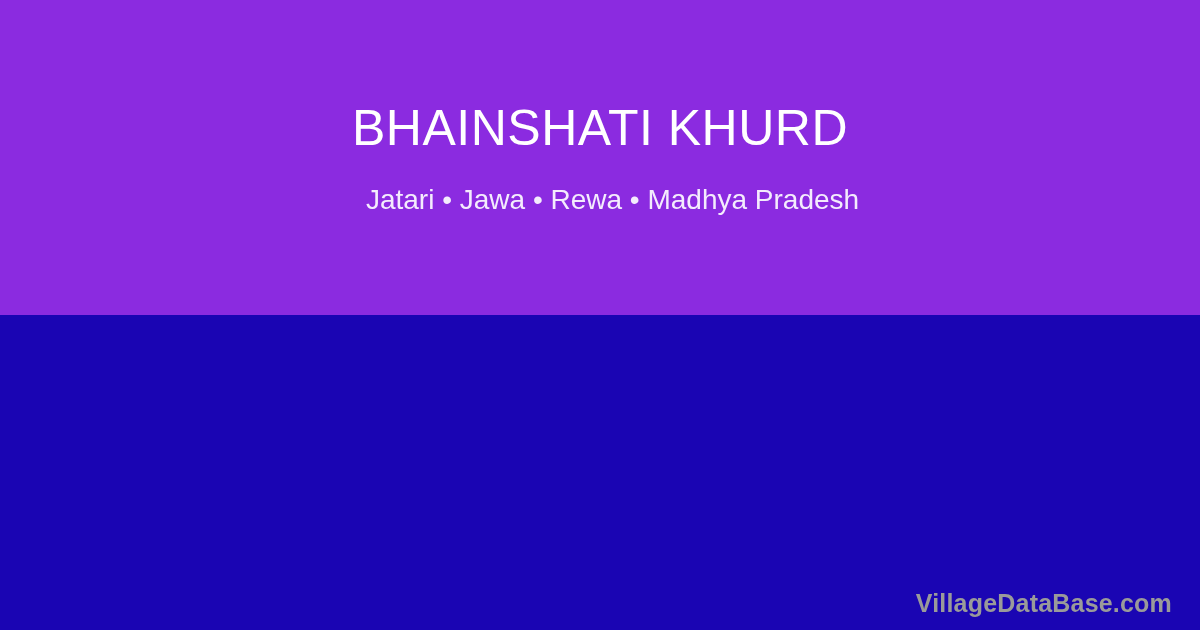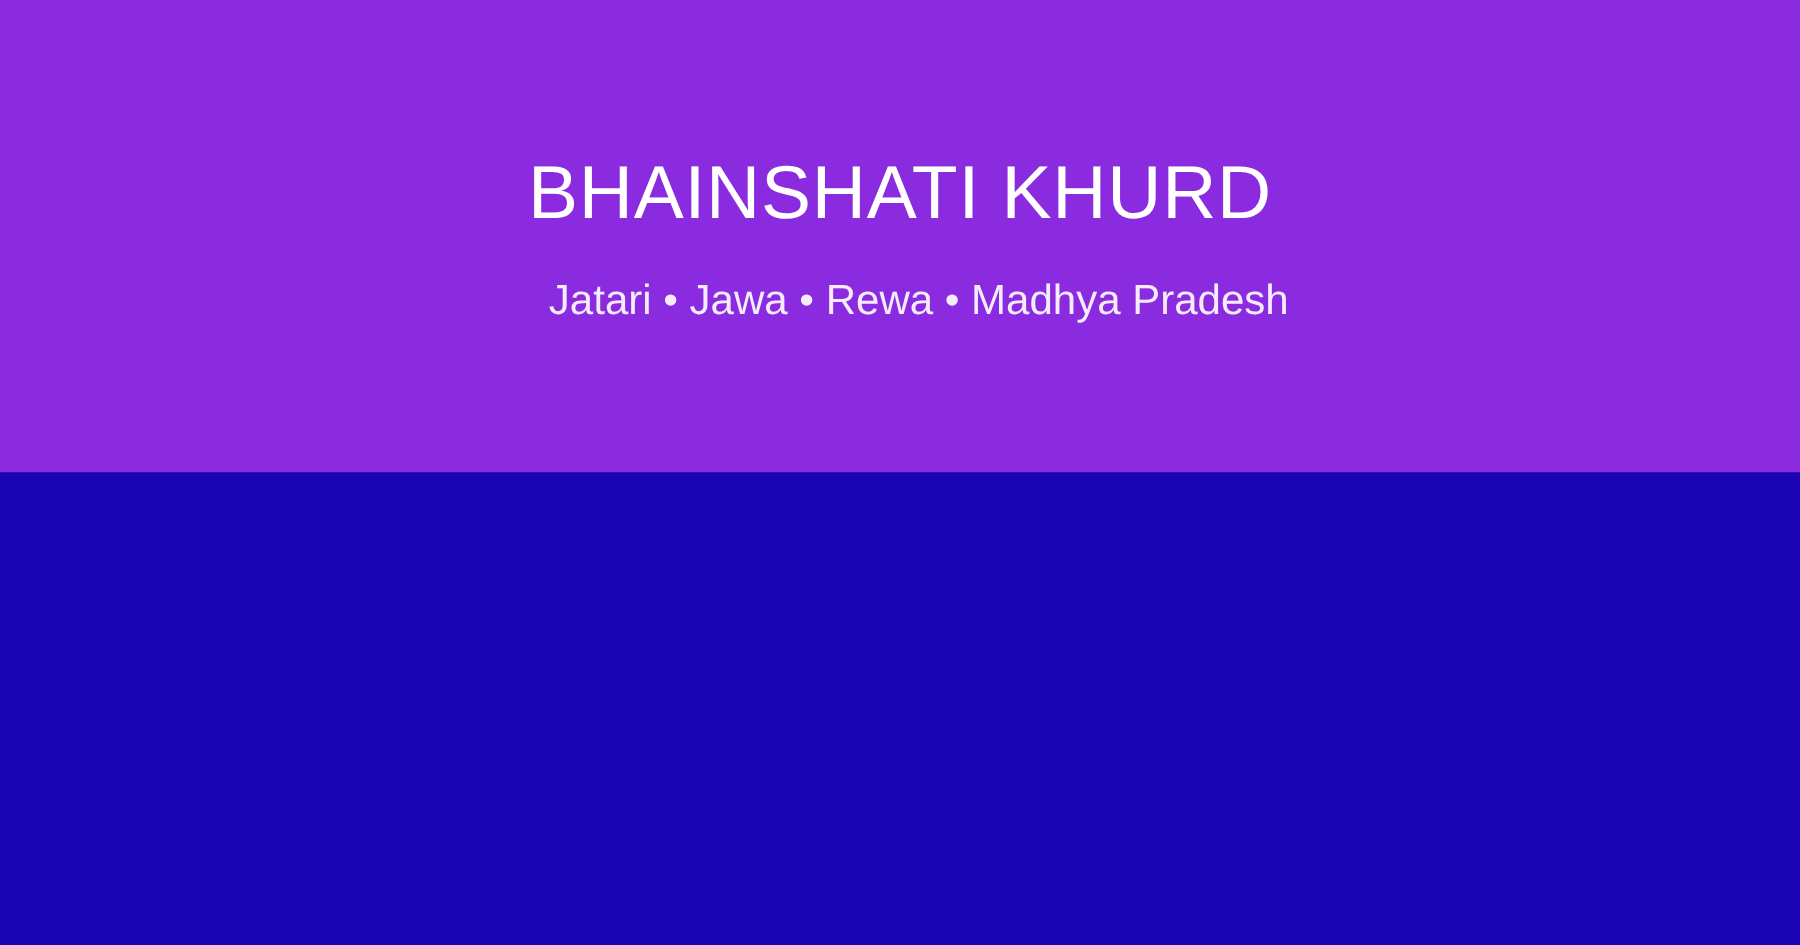--- a/index.html
+++ b/index.html
@@ -91,14 +91,15 @@
 
   <div id="header-band">
     <div id="village-title">BHAINSHATI KHURD</div>
     <div id="village-subtitle">Jatari • Jawa • Rewa • Madhya Pradesh</div>
   </div>
 
   <div id="body-panel">
     
   </div>
 
+  <div id="site-watermark">VillageDataBase.com</div>
 
 </div>
 
 </body></html>

